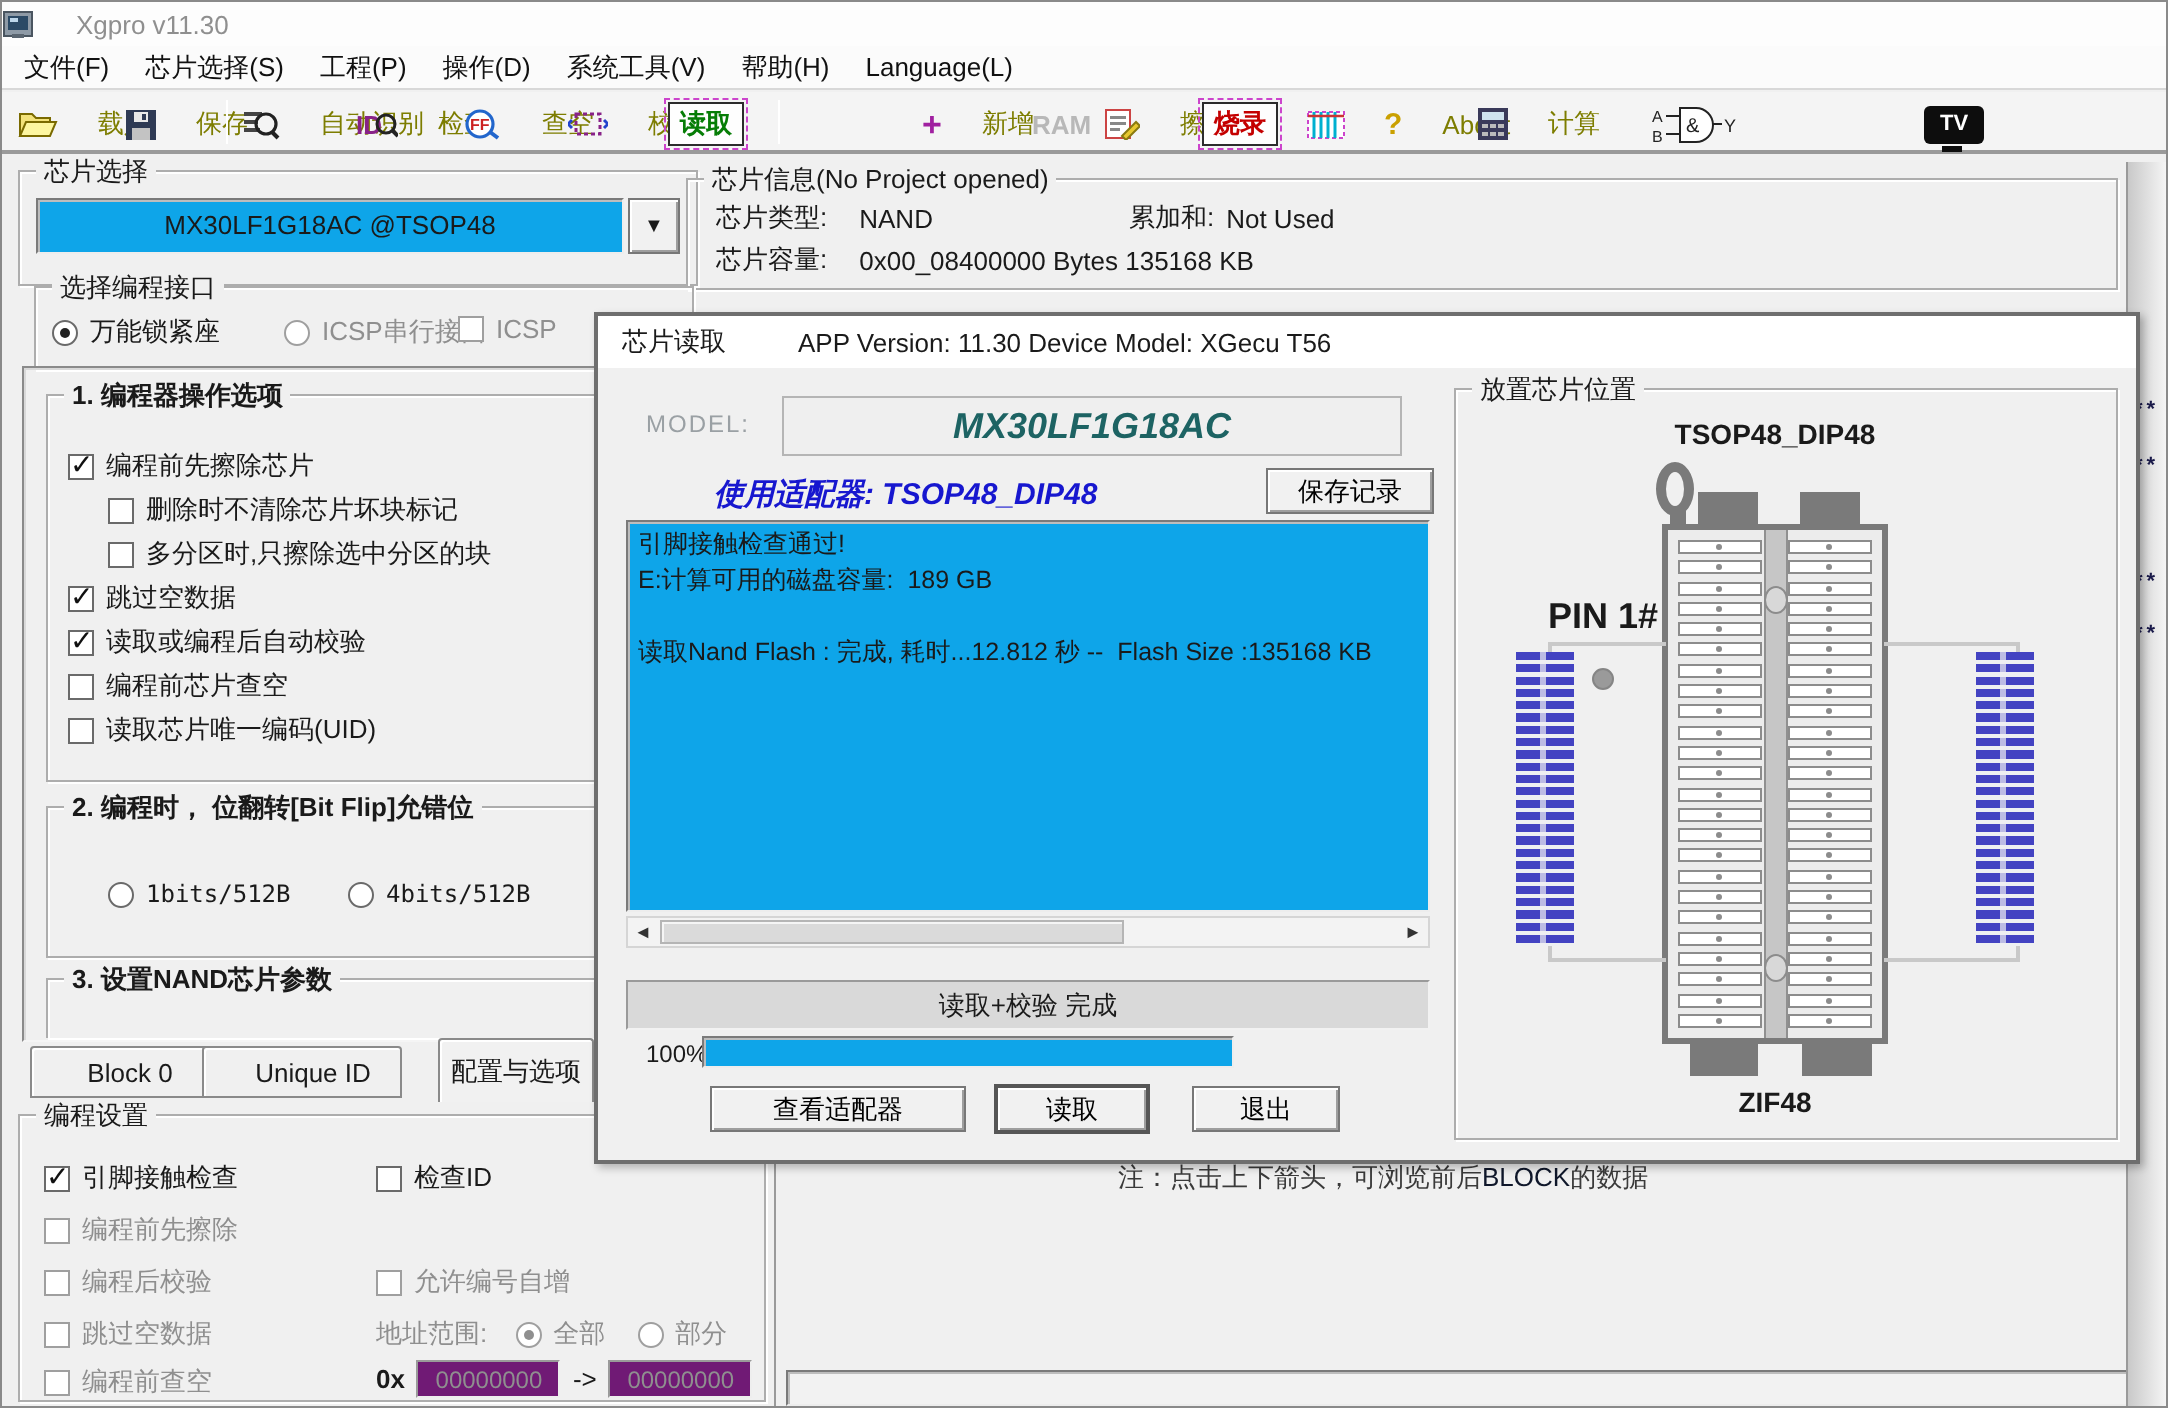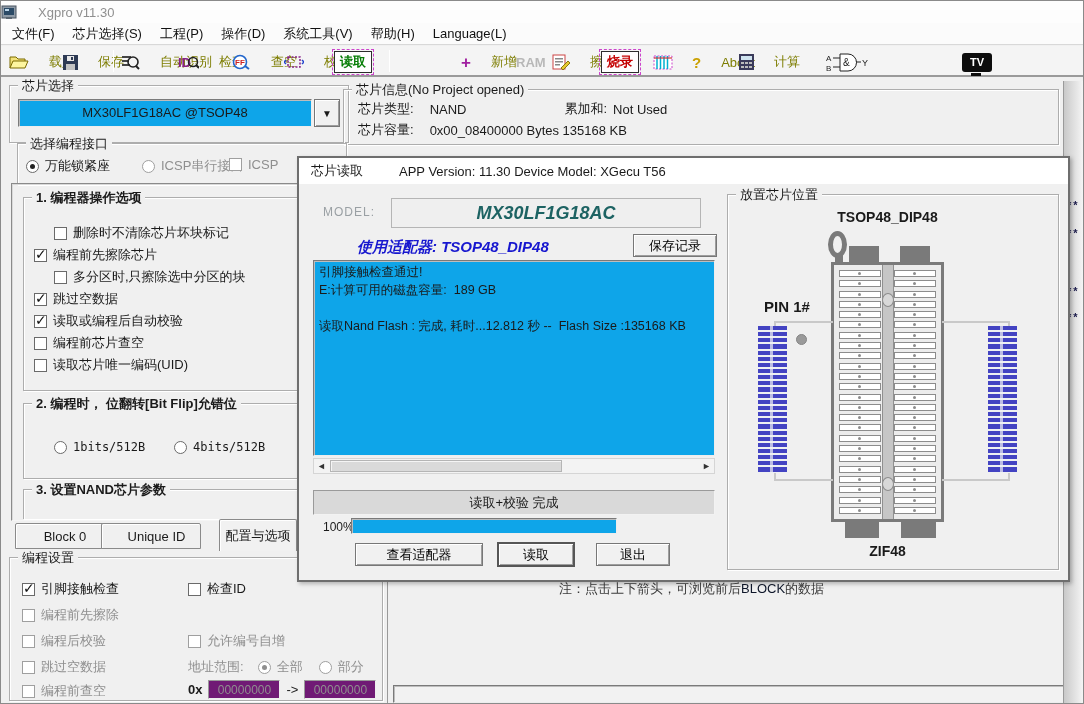--- a/index.html
+++ b/index.html
@@ -272,27 +272,27 @@
       <span class="cb dis"></span>
       <span class="dis-t">ICSP</span>
     </span>
   </div>
 
   <div class="panel-sunken" style="left:10px; top:182px; width:338px; height:338px;"></div>
 
   <div class="gb" style="left:22px; top:196px; width:318px; height:194px;">
     <span class="gb-label b">1. 编程器操作选项</span>
     <div style="position:absolute; left:10px; top:24px; right:2px; overflow:hidden;">
+        <div class="opt-row" style="margin-left: 0px;">
+          <span class="cb on"></span>
+          <span>编程前先擦除芯片</span>
+        </div>
         <div class="opt-row" style="margin-left: 20px;">
           <span class="cb"></span>
           <span>删除时不清除芯片坏块标记</span>
-        </div>
-        <div class="opt-row" style="margin-left: 0px;">
-          <span class="cb on"></span>
-          <span>编程前先擦除芯片</span>
         </div>
         <div class="opt-row" style="margin-left: 20px;">
           <span class="cb"></span>
           <span>多分区时,只擦除选中分区的块</span>
         </div>
         <div class="opt-row" style="margin-left: 0px;">
           <span class="cb on"></span>
           <span>跳过空数据</span>
         </div>
         <div class="opt-row" style="margin-left: 0px;">
@@ -425,21 +425,21 @@
       <div class="bracket" style="left:46px; top:126px; width:59px; height:2px;"></div>
       <div class="bracket" style="left:46px; top:126px; width:2px; height:160px;"></div>
       <div class="bracket" style="left:46px; top:284px; width:59px; height:2px;"></div>
       <div class="bracket" style="left:214px; top:126px; width:68px; height:2px;"></div>
       <div class="bracket" style="left:280px; top:126px; width:2px; height:160px;"></div>
       <div class="bracket" style="left:214px; top:284px; width:68px; height:2px;"></div>
 
       <div class="pinstrip" style="left:30px; top:131px;"></div>
       <div class="pinstrip" style="left:260px; top:131px;"></div>
 
-      <span style="position:absolute; left:36px; top:103px; font-weight:bold; font-size:15px;">PIN 1#</span>
+      <span style="position:absolute; left:46px; top:103px; font-weight:bold; font-size:18px;">PIN 1#</span>
       <div class="gray-dot" style="left:68px; top:139px;"></div>
 
       <div class="lever"></div>
       <div class="lever-stem"></div>
       <div class="tab-block" style="left:121px; top:51px; width:30px; height:17px;"></div>
       <div class="tab-block" style="left:172px; top:51px; width:30px; height:17px;"></div>
       <div class="sock-body">
         <div class="channel">
           <div class="ch-circ" style="top:28px;"></div>
           <div class="ch-circ" style="top:212px;"></div>

